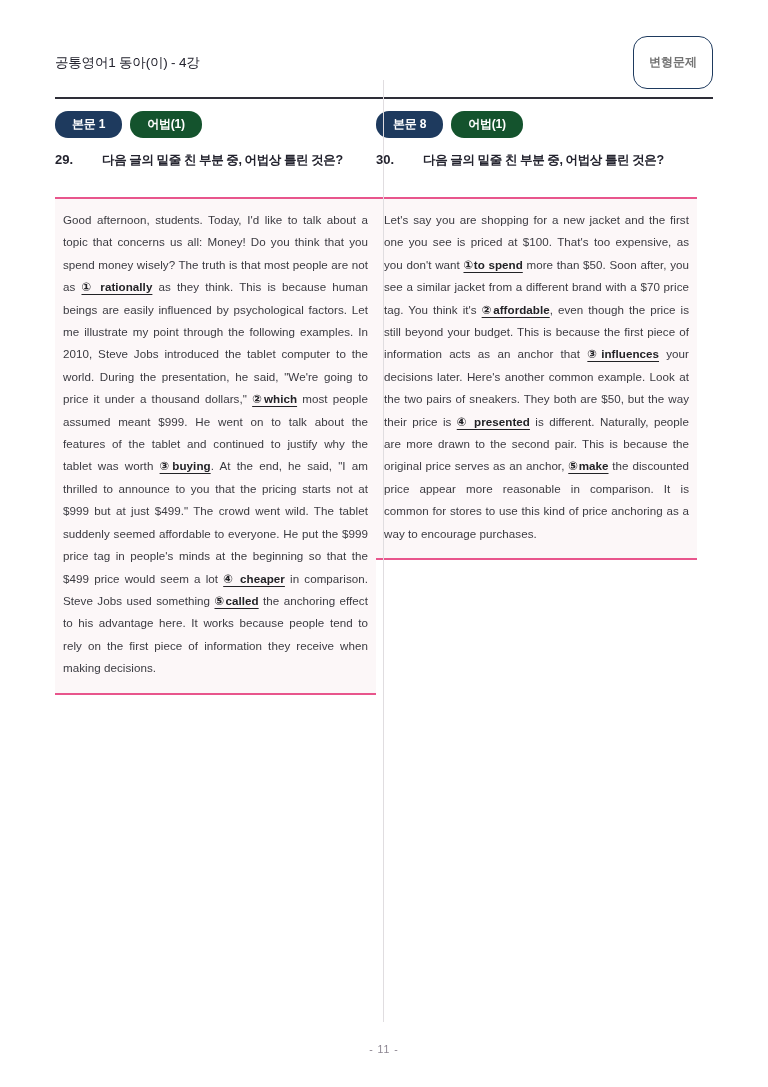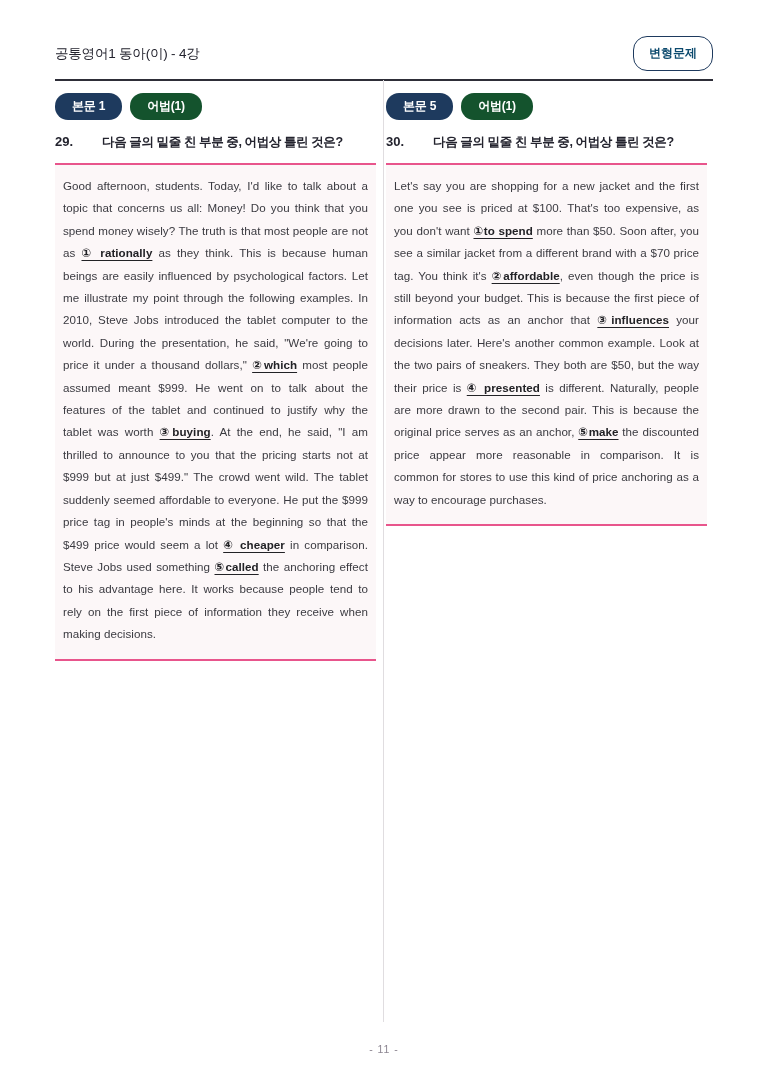--- a/index.html
+++ b/index.html
@@ -14,48 +14,48 @@
   }
   .header{
     display:flex;align-items:center;justify-content:space-between;
     padding:36px 55px 0 55px;
   }
   .doc-title{
     font-size:13.5px;font-weight:normal;color:#23232e;letter-spacing:-0.2px;
   }
   .variant-pill{
     border:1.6px solid #1e3a5e;border-radius:14px;
-    padding:8px 15px;font-size:12px;font-weight:bold;color:#0c4a6e;
+    padding:17px 15px;font-size:12px;font-weight:bold;color:#737373;
     background:#ffffff;
   }
   .rule{
     margin:8px 55px 0 55px;
     border-bottom:2.6px solid #2e2e38;
   }
   .main{
-    display:flex;gap:10px;
+    display:flex;gap:0;
     padding:12px 55px 0 55px;
   }
   .column{width:321px;}
   .badge-row{display:flex;gap:8px;align-items:center;}
   .pill{
     display:inline-block;border-radius:13px;
     padding:5px 17px;font-size:12px;font-weight:bold;color:#ffffff;
     letter-spacing:-0.2px;
   }
   .pill.navy{background:#1e3a5e;}
   .pill.pink{background:#14532d;}
   .question{
     margin:14px 0 0 0;
     display:flex;align-items:baseline;gap:8px;
   }
   .qnum{font-size:13px;font-weight:bold;color:#23232e;}
   .qtext{font-size:12.5px;font-weight:bold;color:#23232e;letter-spacing:-0.4px;margin-left:21px;}
   .passage{
-    margin-top:12px;
+    margin-top:28px;
     border-top:2.6px solid #e8558c;
     border-bottom:2.6px solid #e8558c;
     background:#fcf7f8;
     padding:10px 8px 13px 8px;
     font-size:11.6px;line-height:22.4px;
     text-align:justify;color:#3a3a40;
     letter-spacing:0.05px;
   }
   .passage .u{
     font-weight:bold;color:#222226;
@@ -93,21 +93,21 @@
       </div>
       <h2 class="question">
         <span class="qnum">29.</span>
         <span class="qtext">다음 글의 밑줄 친 부분 중, 어법상 틀린 것은?</span>
       </h2>
       <div class="passage"><span>Good afternoon, students. Today, I'd like to talk about a topic that concerns us all: Money! Do you think that you spend money wisely? The truth is that most people are not as </span><span class="u">① rationally</span><span> as they think. This is because human beings are easily influenced by psychological factors. Let me illustrate my point through the following examples. In 2010, Steve Jobs introduced the tablet computer to the world. During the presentation, he said, "We're going to price it under a thousand dollars," </span><span class="u">②which</span><span> most people assumed meant $999. He went on to talk about the features of the tablet and continued to justify why the tablet was worth </span><span class="u">③buying</span><span>. At the end, he said, "I am thrilled to announce to you that the pricing starts not at $999 but at just $499." The crowd went wild. The tablet suddenly seemed affordable to everyone. He put the $999 price tag in people's minds at the beginning so that the $499 price would seem a lot </span><span class="u">④ cheaper</span><span> in comparison. Steve Jobs used something </span><span class="u">⑤called</span><span> the anchoring effect to his advantage here. It works because people tend to rely on the first piece of information they receive when making decisions.</span></div>
     </section>
 
     <section class="column">
       <div class="badge-row">
-        <span class="pill navy">본문 5</span>
+        <span class="pill navy">본문 8</span>
         <span class="pill pink">어법(1)</span>
       </div>
       <h2 class="question">
         <span class="qnum">30.</span>
         <span class="qtext">다음 글의 밑줄 친 부분 중, 어법상 틀린 것은?</span>
       </h2>
       <div class="passage"><span>Let's say you are shopping for a new jacket and the first one you see is priced at $100. That's too expensive, as you don't want </span><span class="u">①to spend</span><span> more than $50. Soon after, you see a similar jacket from a different brand with a $70 price tag. You think it's </span><span class="u">②affordable</span><span>, even though the price is still beyond your budget. This is because the first piece of information acts as an anchor that </span><span class="u">③influences</span><span> your decisions later. Here's another common example. Look at the two pairs of sneakers. They both are $50, but the way their price is </span><span class="u">④ presented</span><span> is different. Naturally, people are more drawn to the second pair. This is because the original price serves as an anchor, </span><span class="u">⑤make</span><span> the discounted price appear more reasonable in comparison. It is common for stores to use this kind of price anchoring as a way to encourage purchases.</span></div>
     </section>
 
   </div>

